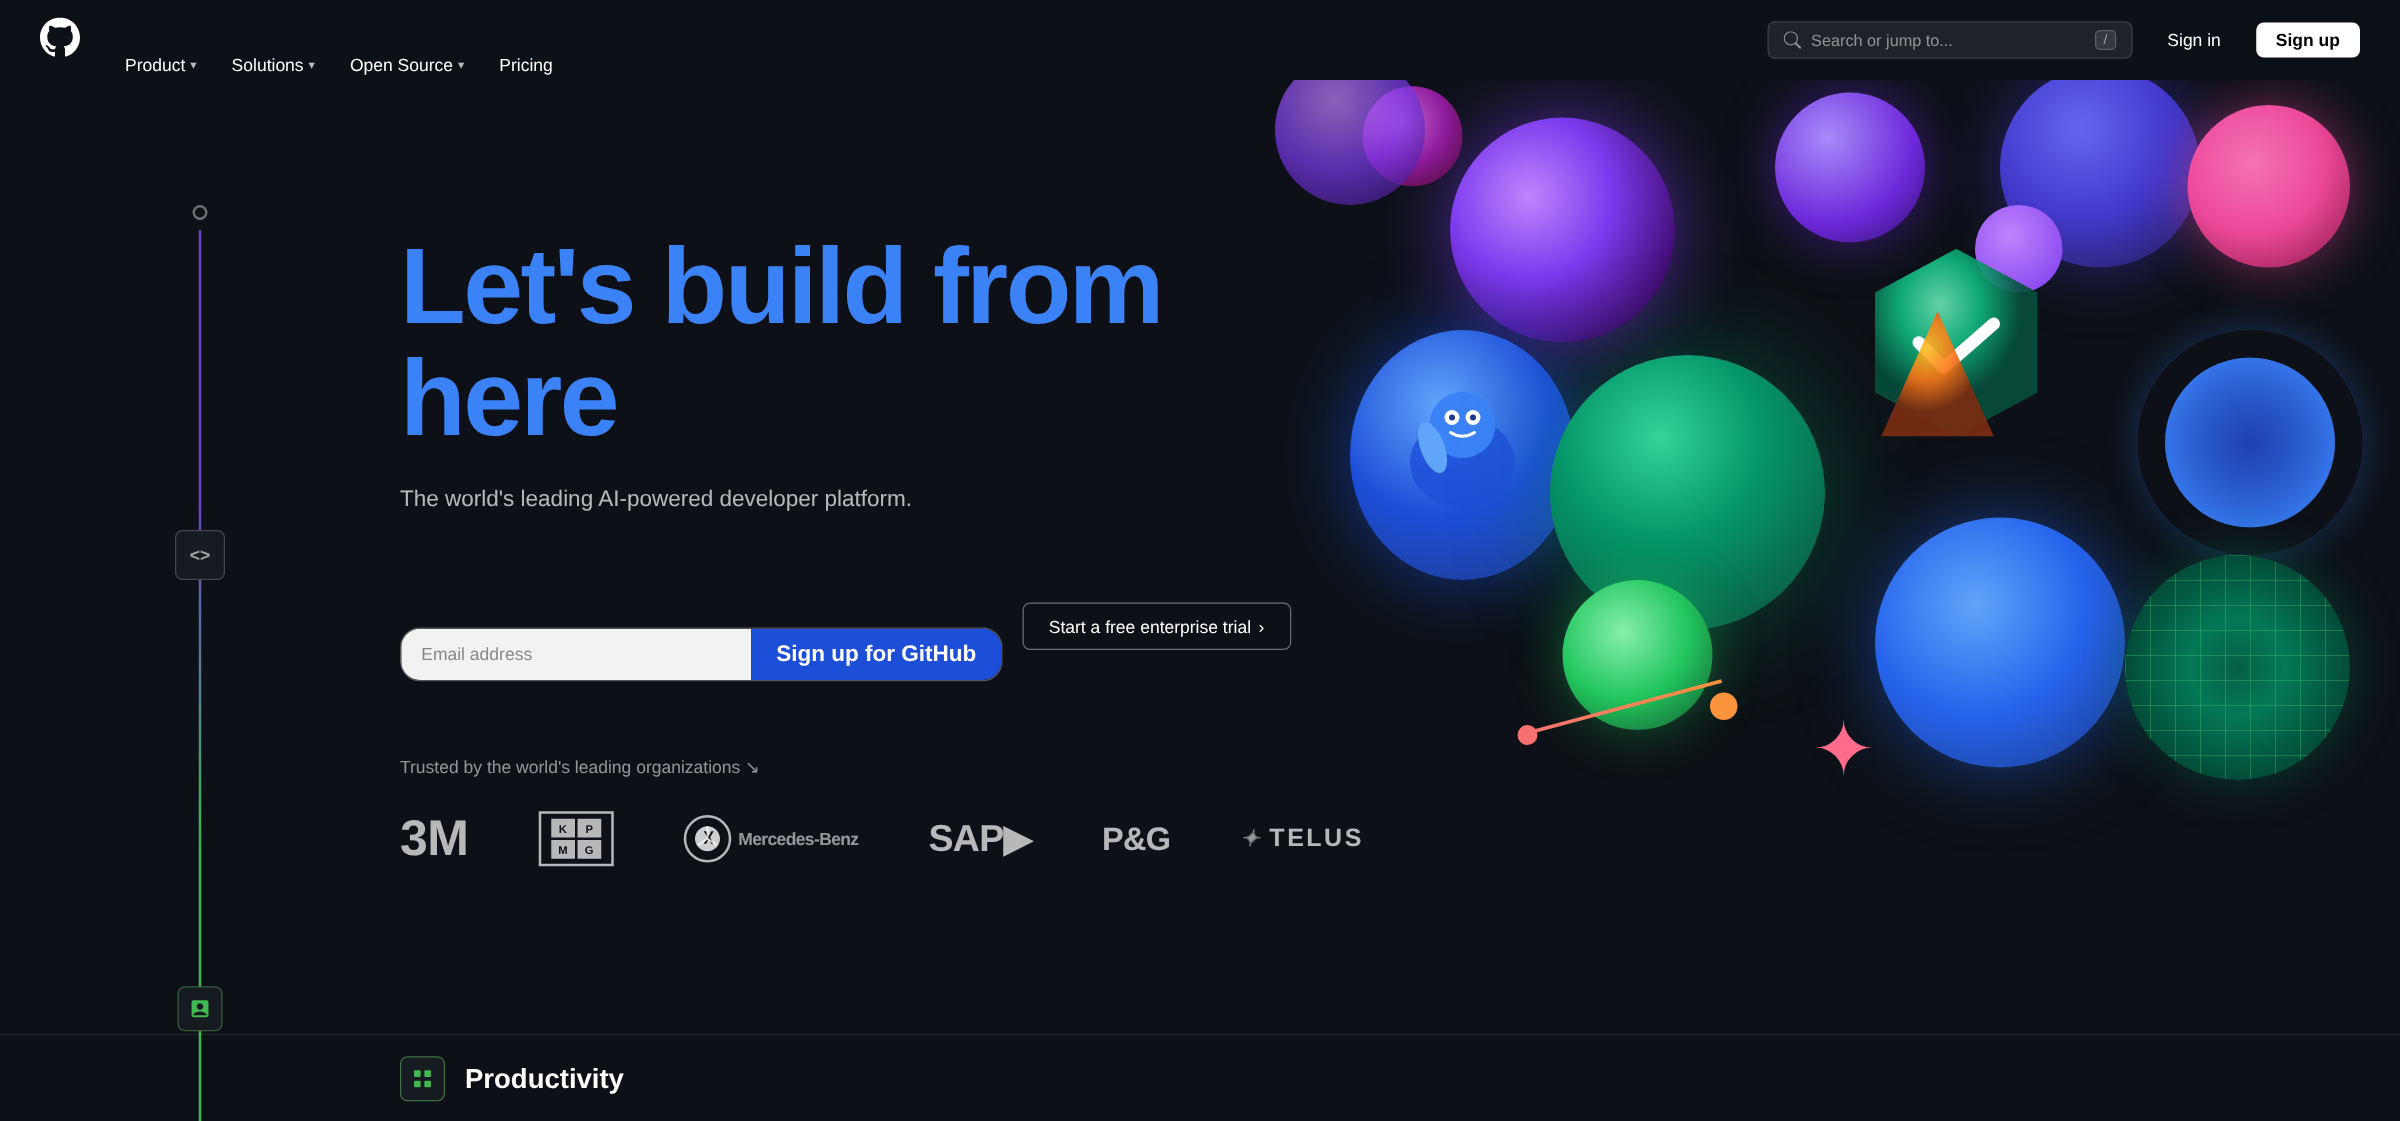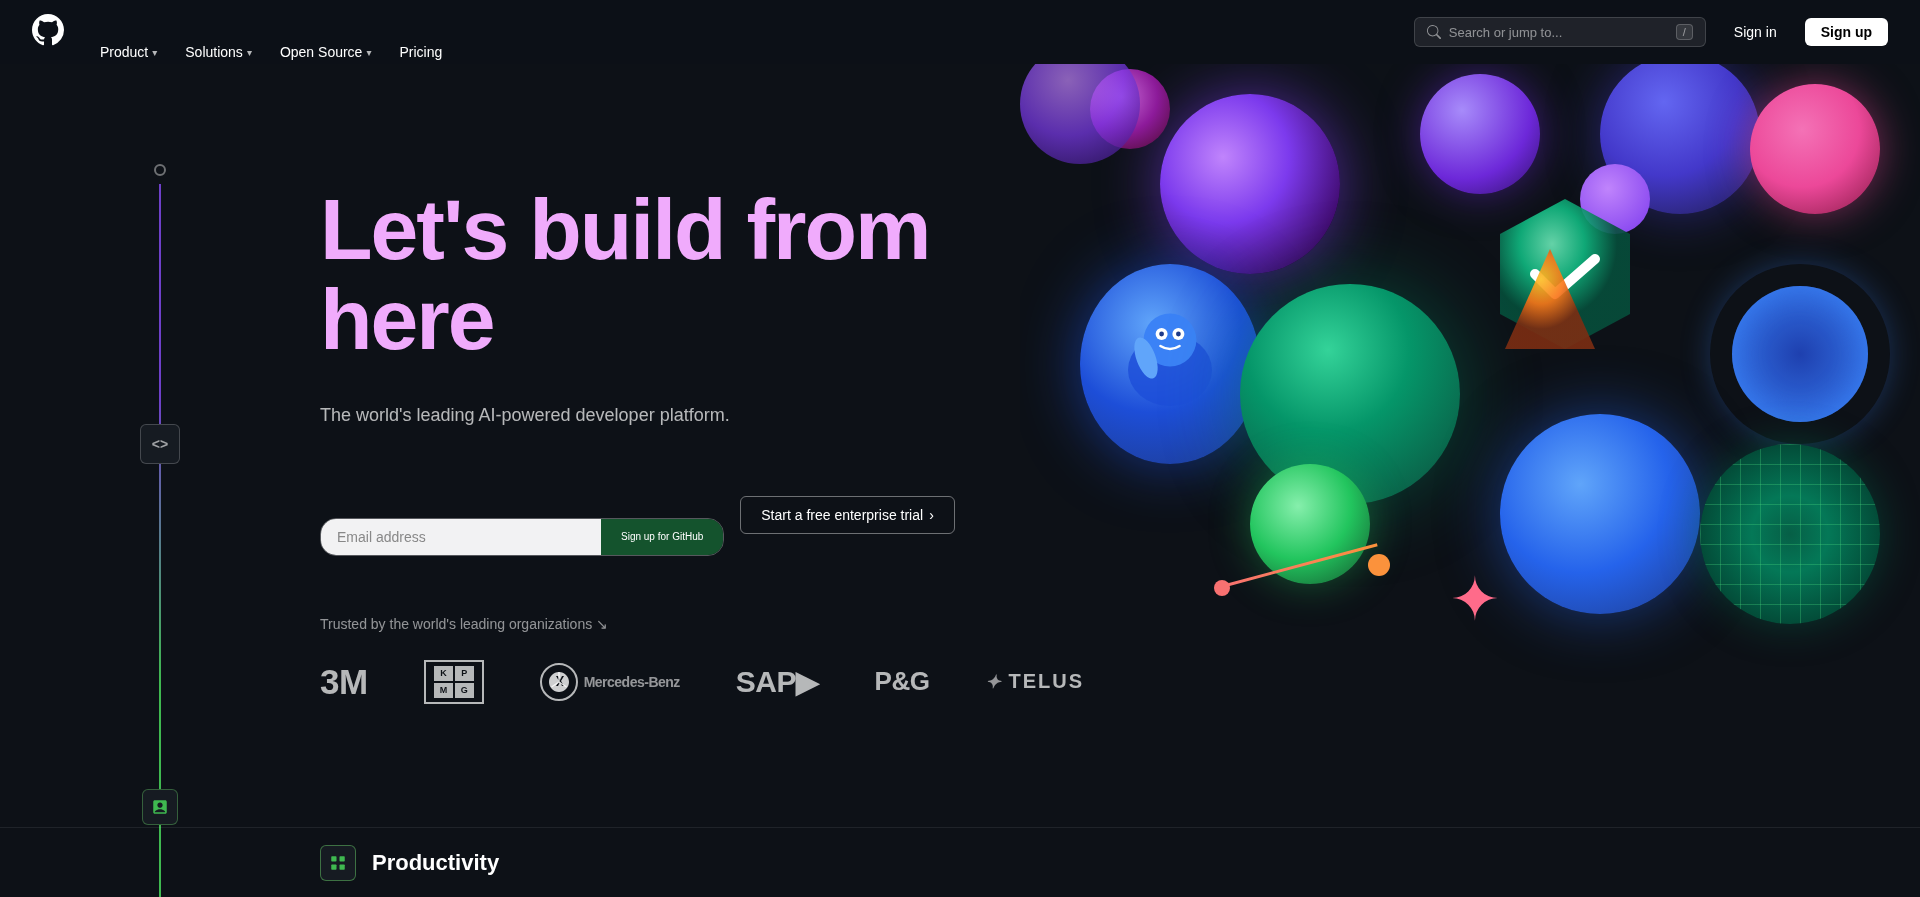--- a/index.html
+++ b/index.html
@@ -190,23 +190,23 @@
       flex: 1;
       padding: 120px 80px 40px 0;
       position: relative;
       z-index: 5;
     }
 
     .hero-title {
       font-size: 86px;
       font-weight: 800;
       line-height: 1.05;
-      color: #f0abfc;
+      color: #3b82f6;
       letter-spacing: -2px;
-      margin-bottom: 40px;
+      margin-bottom: 24px;
       max-width: 760px;
     }
 
     .hero-subtitle {
       font-size: 18px;
       color: rgba(255,255,255,0.7);
       margin-bottom: 48px;
       font-weight: 400;
     }
 
@@ -233,26 +233,26 @@
       font-size: 14px;
       width: 280px;
       color: #333;
     }
 
     .email-input::placeholder {
       color: #888;
     }
 
     .btn-signup-github {
-      background: #14532d;
+      background: #1d4ed8;
       color: #ffffff;
       border: none;
       padding: 10px 20px;
-      font-size: 10px;
-      font-weight: 400;
+      font-size: 18px;
+      font-weight: 700;
       cursor: pointer;
       white-space: nowrap;
     }
 
     .btn-enterprise {
       background: transparent;
       color: #ffffff;
       border: 1px solid rgba(255,255,255,0.4);
       border-radius: 6px;
       padding: 10px 20px;
@@ -284,21 +284,21 @@
       font-size: 28px;
       font-weight: 700;
       letter-spacing: -0.5px;
       white-space: nowrap;
       display: flex;
       align-items: center;
       gap: 6px;
     }
 
     .logo-3m {
-      font-size: 35px;
+      font-size: 40px;
       font-weight: 900;
     }
 
     .logo-kpmg {
       font-size: 22px;
       font-weight: 800;
       border: 2px solid rgba(255,255,255,0.7);
       padding: 4px 8px;
       display: grid;
       grid-template-columns: 1fr 1fr;

